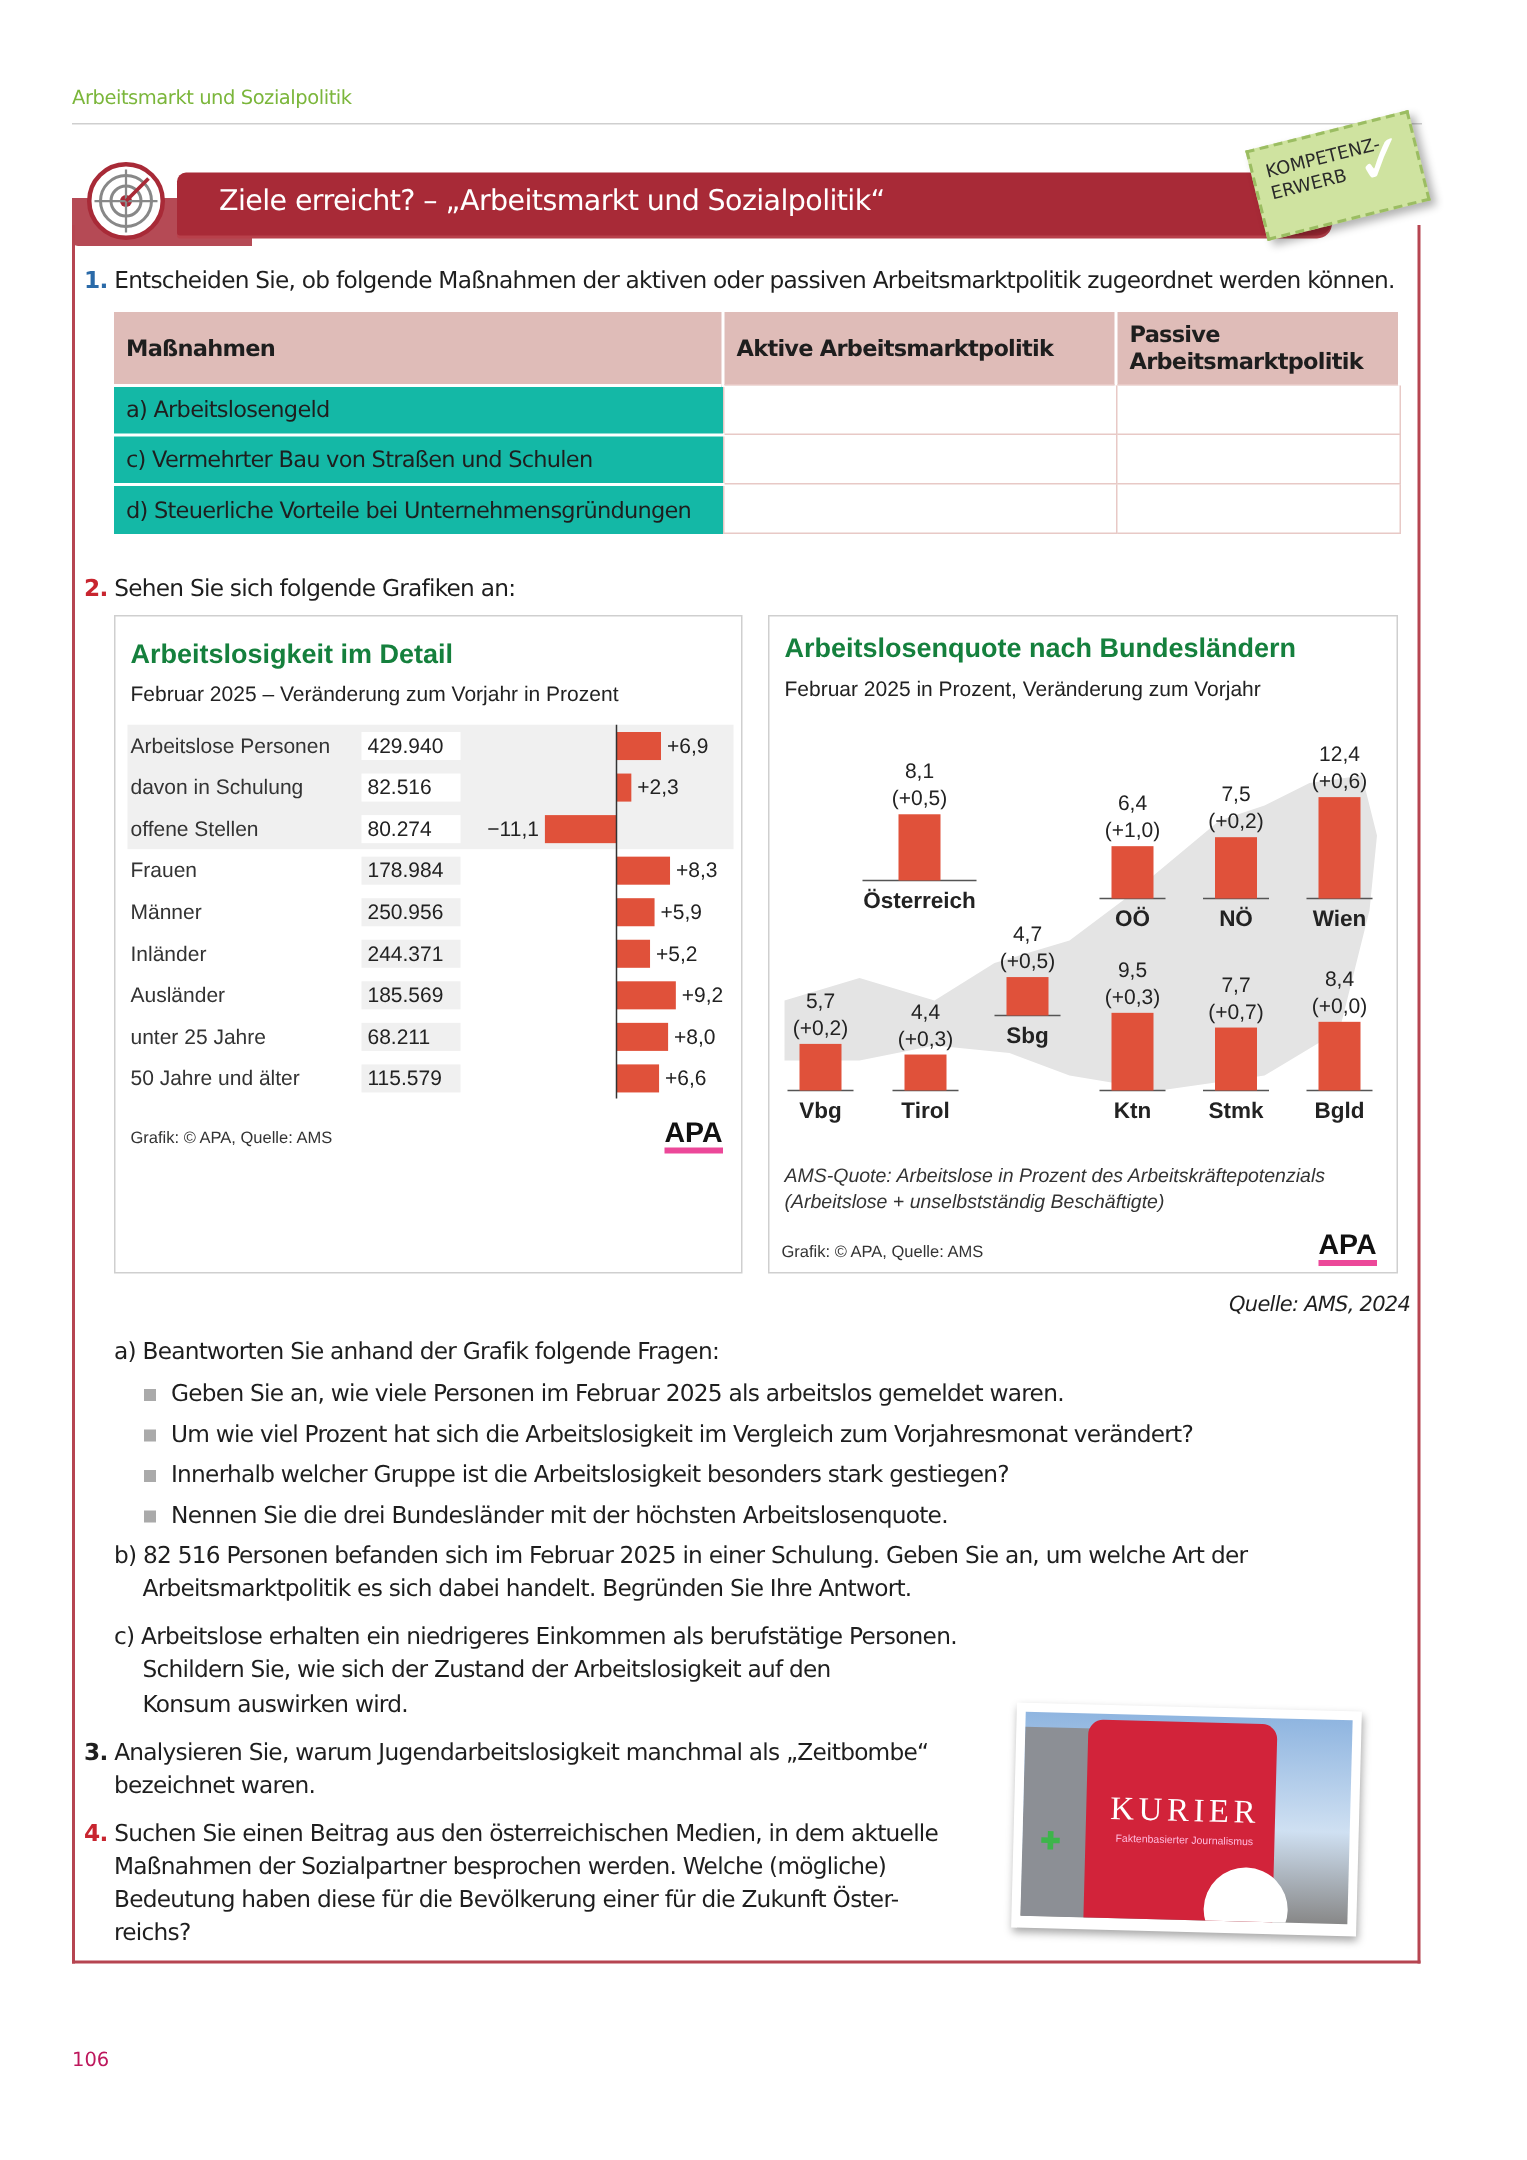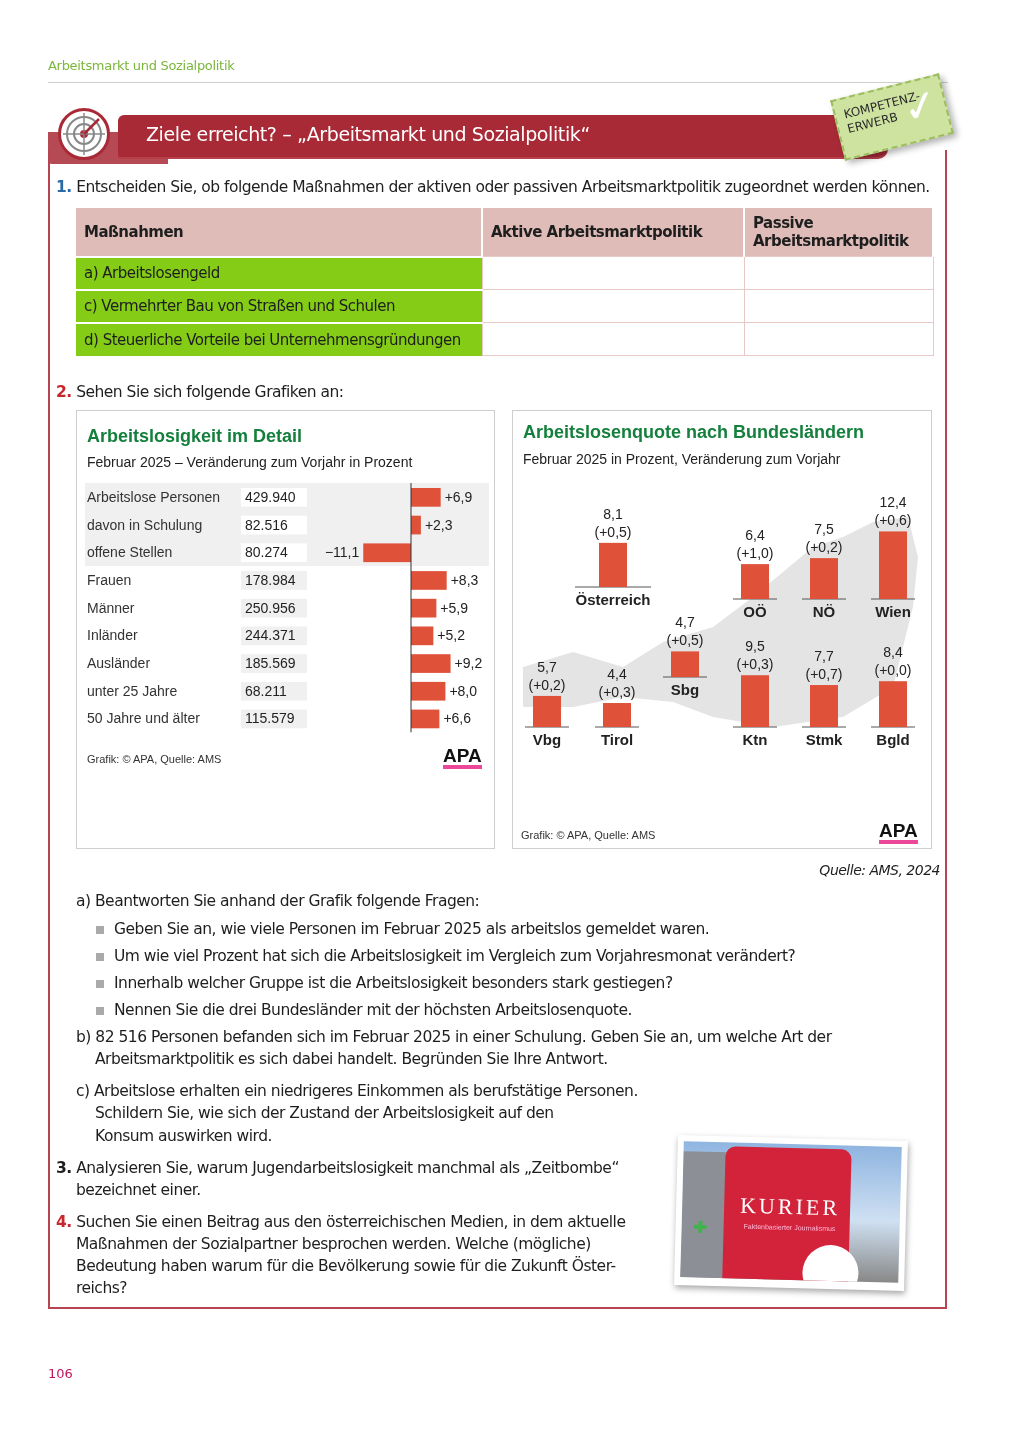--- a/index.html
+++ b/index.html
@@ -20,21 +20,21 @@
   .frame { position: absolute; left: 48px; top: 150px; width: 899px; height: 1159px; border-left: 2px solid #b64551; border-right: 2px solid #b64551; border-bottom: 2px solid #b64551; }
 
   .task { position: absolute; font-size: 15.5px; font-family: "DejaVu Sans", sans-serif; letter-spacing: -0.5px; line-height: 22px; }
   .num { font-weight: bold; }
   .num.blue { color: #2a6aa8; }
   .num.red { color: #c8252f; }
 
   table.mt { position: absolute; left: 76px; top: 208px; width: 858px; border-collapse: collapse; font-family: "DejaVu Sans", sans-serif; font-size: 15px; letter-spacing: -0.5px; padding-left: 30px; }
   table.mt th { background: #dfbcb8; text-align: left; padding: 6px 8px; font-weight: bold; height: 33px; border-right: 2px solid #fff; }
   table.mt td { height: 33px; padding: 4px 8px; border-top: 2px solid #fff; }
-  table.mt td.c0 { background: #84cc16; }
+  table.mt td.c0 { background: #14b8a6; }
   table.mt td.cx { background: #fff; border: 1px solid #e8c9c6; }
 
   .chart-box { position: absolute; background: #fff; border: 1px solid #cfcfcf; }
   .ch-title { position: absolute; font-weight: bold; font-size: 18px; color: #15803d; }
   .ch-sub { position: absolute; font-size: 14px; color: #222; }
   .ch-foot { position: absolute; font-size: 11px; color: #333; }
   .apa { position: absolute; font-weight: bold; font-size: 19px; color: #111; border-bottom: 4px solid #ec4899; line-height: 18px; }
   .ch-note { position: absolute; font-style: italic; font-size: 13px; color: #333; line-height: 17px; }
 
   .source { position: absolute; right: 78px; top: 862px; font-style: italic; font-size: 14px; font-family: "DejaVu Sans", sans-serif; letter-spacing: -0.5px; }
@@ -225,20 +225,24 @@
       <rect x="297" y="208.035" width="28" height="41.965" fill="#e0513a"></rect>
       <text x="311" y="184.035" font-size="14" text-anchor="middle" fill="#222" font-family="Liberation Sans, sans-serif">7,7</text>
       <text x="311" y="202.035" font-size="14" text-anchor="middle" fill="#222" font-family="Liberation Sans, sans-serif">(+0,7)</text>
       <text x="311" y="268" font-size="15" text-anchor="middle" font-weight="bold" fill="#222" font-family="Liberation Sans, sans-serif">Stmk</text>
       <line x1="358" y1="250" x2="402" y2="250" stroke="#555" stroke-width="1"></line>
       <rect x="366" y="204.22" width="28" height="45.78" fill="#e0513a"></rect>
       <text x="380" y="180.22" font-size="14" text-anchor="middle" fill="#222" font-family="Liberation Sans, sans-serif">8,4</text>
       <text x="380" y="198.22" font-size="14" text-anchor="middle" fill="#222" font-family="Liberation Sans, sans-serif">(+0,0)</text>
       <text x="380" y="268" font-size="15" text-anchor="middle" font-weight="bold" fill="#222" font-family="Liberation Sans, sans-serif">Bgld</text>
     </svg>
+  <div class="ch-note" style="left:10px; top:364px;">
+    <div>AMS-Quote: Arbeitslose in Prozent des Arbeitskräftepotenzials</div>
+    <div>(Arbeitslose + unselbstständig Beschäftigte)</div>
+  </div>
   <div class="ch-foot" style="left:8px; top:418px;">Grafik: © APA, Quelle: AMS</div>
   <div class="apa" style="left:366px; top:411px;">APA</div>
 </div>
 
 <div class="source">Quelle: AMS, 2024</div>
 
 <div class="task" style="left:76px; top:890px;">a) Beantworten Sie anhand der Grafik folgende Fragen:</div>
 <div class="task" style="left:96px; top:918px;"><span class="bullet"></span><span>Geben Sie an, wie viele Personen im Februar 2025 als arbeitslos gemeldet waren.</span></div>
 <div class="task" style="left:96px; top:945px;"><span class="bullet"></span><span>Um wie viel Prozent hat sich die Arbeitslosigkeit im Vergleich zum Vorjahresmonat verändert?</span></div>
 <div class="task" style="left:96px; top:972px;"><span class="bullet"></span><span>Innerhalb welcher Gruppe ist die Arbeitslosigkeit besonders stark gestiegen?</span></div>
@@ -248,28 +252,28 @@
 <div class="task" style="left:95px; top:1048px;">Arbeitsmarktpolitik es sich dabei handelt. Begründen Sie Ihre Antwort.</div>
 
 <div class="task" style="left:76px; top:1080px;">c) Arbeitslose erhalten ein niedrigeres Einkommen als berufstätige Personen.</div>
 <div class="task" style="left:95px; top:1102px;">Schildern Sie, wie sich der Zustand der Arbeitslosigkeit auf den</div>
 <div class="task" style="left:95px; top:1125px;">Konsum auswirken wird.</div>
 
 <div class="task" style="left:56px; top:1157px;">
   <span class="num">3.</span>
   <span>Analysieren Sie, warum Jugendarbeitslosigkeit manchmal als „Zeitbombe“</span>
 </div>
-<div class="task" style="left:76px; top:1179px;">bezeichnet einer.</div>
+<div class="task" style="left:76px; top:1179px;">bezeichnet waren.</div>
 
 <div class="task" style="left:56px; top:1211px;">
   <span class="num red">4.</span>
   <span>Suchen Sie einen Beitrag aus den österreichischen Medien, in dem aktuelle</span>
 </div>
 <div class="task" style="left:76px; top:1233px;">Maßnahmen der Sozialpartner besprochen werden. Welche (mögliche)</div>
-<div class="task" style="left:76px; top:1255px;">Bedeutung haben warum für die Bevölkerung sowie für die Zukunft Öster-</div>
+<div class="task" style="left:76px; top:1255px;">Bedeutung haben diese für die Bevölkerung einer für die Zukunft Öster-</div>
 <div class="task" style="left:76px; top:1277px;">reichs?</div>
 
 <div class="photo">
   <div class="photo-inner">
     <div class="photo-building"></div>
     <div class="photo-cross">✚</div>
     <div class="photo-sign"></div>
     <div class="photo-logo">KURIER</div>
     <div class="photo-tag">Faktenbasierter Journalismus</div>
     <div class="photo-circle"></div>

